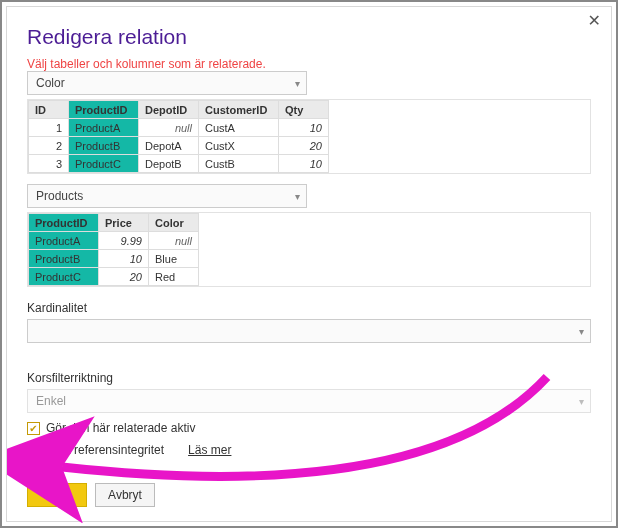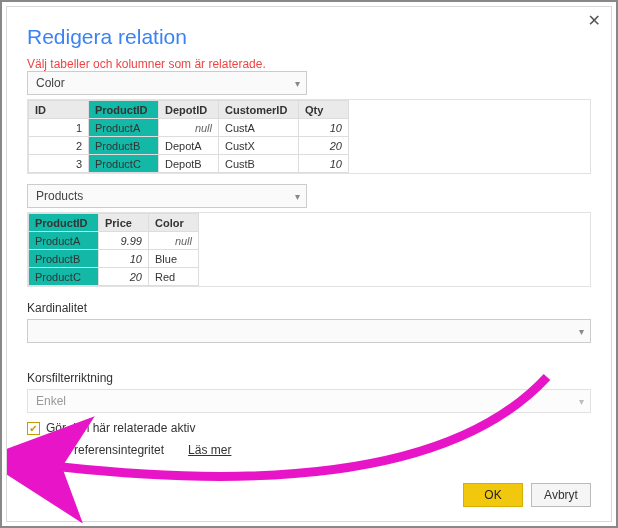--- a/index.html
+++ b/index.html
@@ -32,21 +32,21 @@
     right: 10px;
     font-size: 16px;
     color: #555;
     cursor: pointer;
     line-height: 1;
   }
   h1 {
     font-size: 21px;
     font-weight: 400;
     margin: 0 0 8px 0;
-    color: #3b82f6;
+    color: #4c1d95;
   }
   .subtitle {
     font-size: 12px;
     color: #ef4444;
   }
   .dropdown {
     height: 24px;
     border: 1px solid #ccc;
     background: #fafafa;
     display: flex;
@@ -105,21 +105,20 @@
     font-size: 10px;
     color: #c49a06;
     background: #fff;
     cursor: pointer;
   }
   .checkbox.checked { border-color: #c49a06; }
   .link { text-decoration: underline; color: #333; cursor: pointer; margin-left: 18px; }
   .footer {
     margin-top: auto;
     display: flex;
-    justify-content: flex-end;
     gap: 8px;
     padding-top: 10px;
   }
   .btn {
     min-width: 60px;
     height: 24px;
     border: 1px solid #bbb;
     background: #f5f5f5;
     display: inline-flex;
     align-items: center;
@@ -152,21 +151,21 @@
 
     <div class="dropdown wide">
       <span>Color</span>
       <span class="chev">▾</span>
     </div>
 
     <div class="tablewrap">
       <table>
         <thead>
             <tr>
-          <th style="width:60px">ID</th>
+          <th style="width:40px">ID</th>
           <th class="sel" style="width:70px">ProductID</th>
           <th style="width:60px">DepotID</th>
           <th style="width:80px">CustomerID</th>
           <th style="width:50px">Qty</th>
         </tr>
           </thead>
         <tbody>
           <tr>
             <td class="numr">1</td>
             <td class="sel">ProductA</td>

